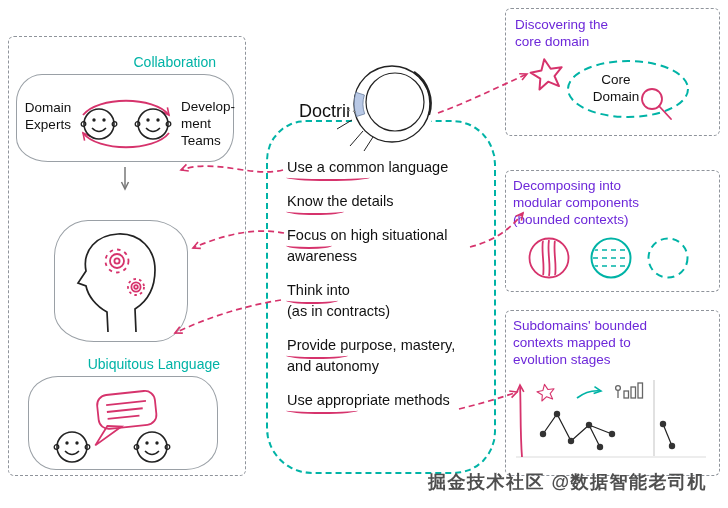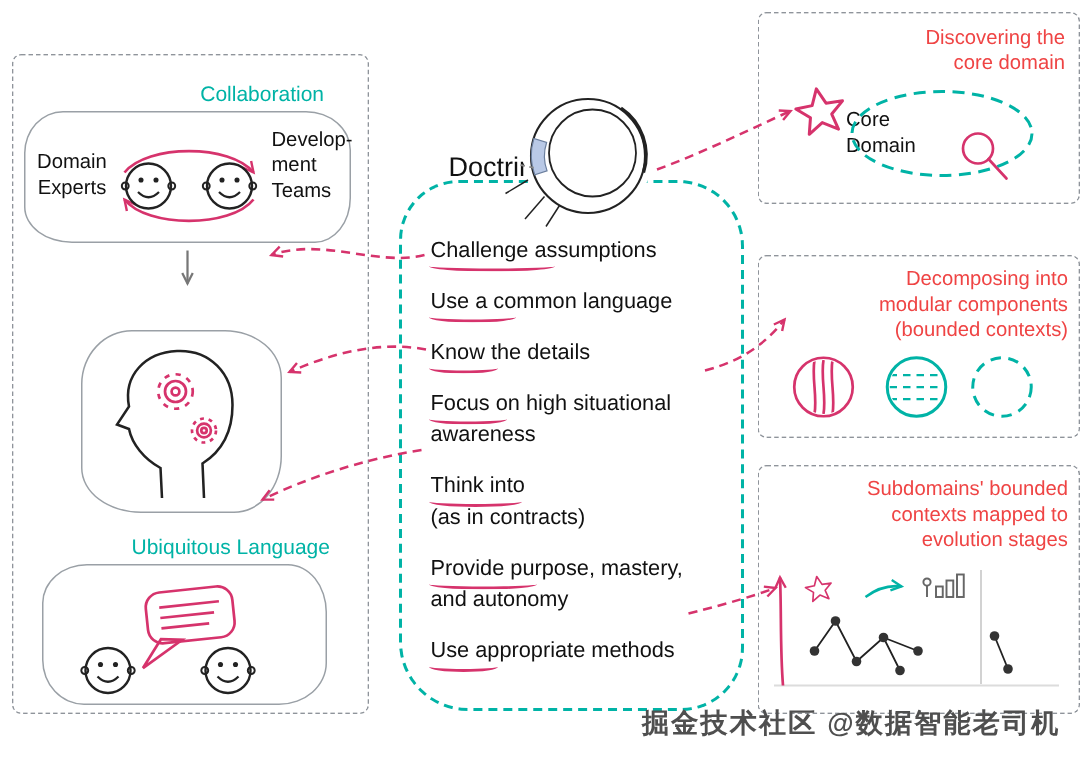--- a/index.html
+++ b/index.html
@@ -5,21 +5,21 @@
   *{margin:0;padding:0;box-sizing:border-box}
   html,body{background:#fff}
   body{font-family:"Liberation Sans","DejaVu Sans",sans-serif;color:#111}
   #canvas{position:relative;width:728px;height:508px;background:#fff;overflow:hidden}
   .abs{position:absolute}
   .pre{white-space:pre-line}
   .dashed-box{position:absolute;border:1.6px dashed var(--box-gray);border-radius:6px;background:transparent}
   .blob{position:absolute;border:1.5px solid #9aa0a6;background:transparent}
   .teal-title{position:absolute;color:var(--teal);font-size:14px;text-align:right;font-weight:500}
   .lbl{font-size:13.5px;line-height:17px;color:#111}
-  .rb-title{position:absolute;font-size:13.5px;line-height:17px;text-align:right;color:#ef4444}
+  .rb-title{position:absolute;font-size:13.5px;line-height:17px;text-align:left;color:#6d28d9}
   #center-box{position:absolute;left:266px;top:120px;width:230px;height:354px;border:2px dashed var(--teal);border-radius:40px 44px 42px 46px}
   #doctrine-list{position:absolute;left:287px;top:157px;width:202px}
   .doc-item{position:relative;margin-bottom:13px;font-size:14.5px;line-height:21px;color:#111}
   .swoosh{position:absolute;left:-1px;top:19.5px;height:4px;display:block;border-bottom:2.4px solid var(--pink);border-radius:0 0 90% 90%/0 0 160% 160%}
   .doc-item:nth-child(1) .swoosh{width:84px}
   .doc-item:nth-child(2) .swoosh{width:58px}
   .doc-item:nth-child(3) .swoosh{width:46px}
   .doc-item:nth-child(4) .swoosh{width:52px}
   .doc-item:nth-child(5) .swoosh{width:62px}
   .doc-item:nth-child(6) .swoosh{width:72px}
@@ -42,46 +42,45 @@
 </head>
 <body>
 
 <div id="canvas">
 
   <div class="dashed-box" style="left:8px;top:36px;width:238px;height:440px"></div>
   <div class="teal-title" style="left:36px;top:54px;width:180px">Collaboration</div>
   <div class="blob" style="left:16px;top:74px;width:218px;height:88px;border-radius:26px 30px 24px 32px/28px 26px 30px 24px"></div>
   <div class="abs pre lbl" style="left:17px;top:99px;width:62px;text-align:center">Domain
 Experts</div>
-  <div class="abs pre lbl" style="left:181px;top:84px;width:60px">Develop-
+  <div class="abs pre lbl" style="left:181px;top:98px;width:60px">Develop-
 ment
 Teams</div>
   <div class="blob" style="left:54px;top:220px;width:134px;height:122px;border-radius:34px 38px 32px 40px/36px 32px 38px 30px"></div>
   <div class="teal-title" style="left:28px;top:356px;width:192px">Ubiquitous Language</div>
   <div class="blob" style="left:28px;top:376px;width:190px;height:94px;border-radius:30px 26px 32px 28px/26px 32px 28px 30px"></div>
 
   <div id="center-box"></div>
   <div class="abs lbl" style="left:299px;top:103px;font-size:18px">Doctrine</div>
   <div id="doctrine-list">
-    <div class="doc-item"><span class="pre">Challenge assumptions</span><i class="swoosh"></i></div>
     <div class="doc-item"><span class="pre">Use a common language</span><i class="swoosh"></i></div>
     <div class="doc-item"><span class="pre">Know the details</span><i class="swoosh"></i></div>
     <div class="doc-item"><span class="pre">Focus on high situational
 awareness</span><i class="swoosh"></i></div>
     <div class="doc-item"><span class="pre">Think into
 (as in contracts)</span><i class="swoosh"></i></div>
     <div class="doc-item"><span class="pre">Provide purpose, mastery,
 and autonomy</span><i class="swoosh"></i></div>
     <div class="doc-item"><span class="pre">Use appropriate methods</span><i class="swoosh"></i></div>
   </div>
 
   <div class="dashed-box" style="left:505px;top:8px;width:215px;height:128px"></div>
   <div class="rb-title pre" style="left:515px;top:16px;width:195px">Discovering the
 core domain</div>
-  <div class="abs pre lbl" style="left:564px;top:71px;width:80px;">Core
+  <div class="abs pre lbl" style="left:576px;top:71px;width:80px;text-align:center">Core
 Domain</div>
 
   <div class="dashed-box" style="left:505px;top:170px;width:215px;height:122px"></div>
   <div class="rb-title pre" style="left:513px;top:177px;width:199px">Decomposing into
 modular components
 (bounded contexts)</div>
 
   <div class="dashed-box" style="left:505px;top:310px;width:215px;height:166px"></div>
   <div class="rb-title pre" style="left:513px;top:317px;width:199px">Subdomains' bounded
 contexts mapped to

